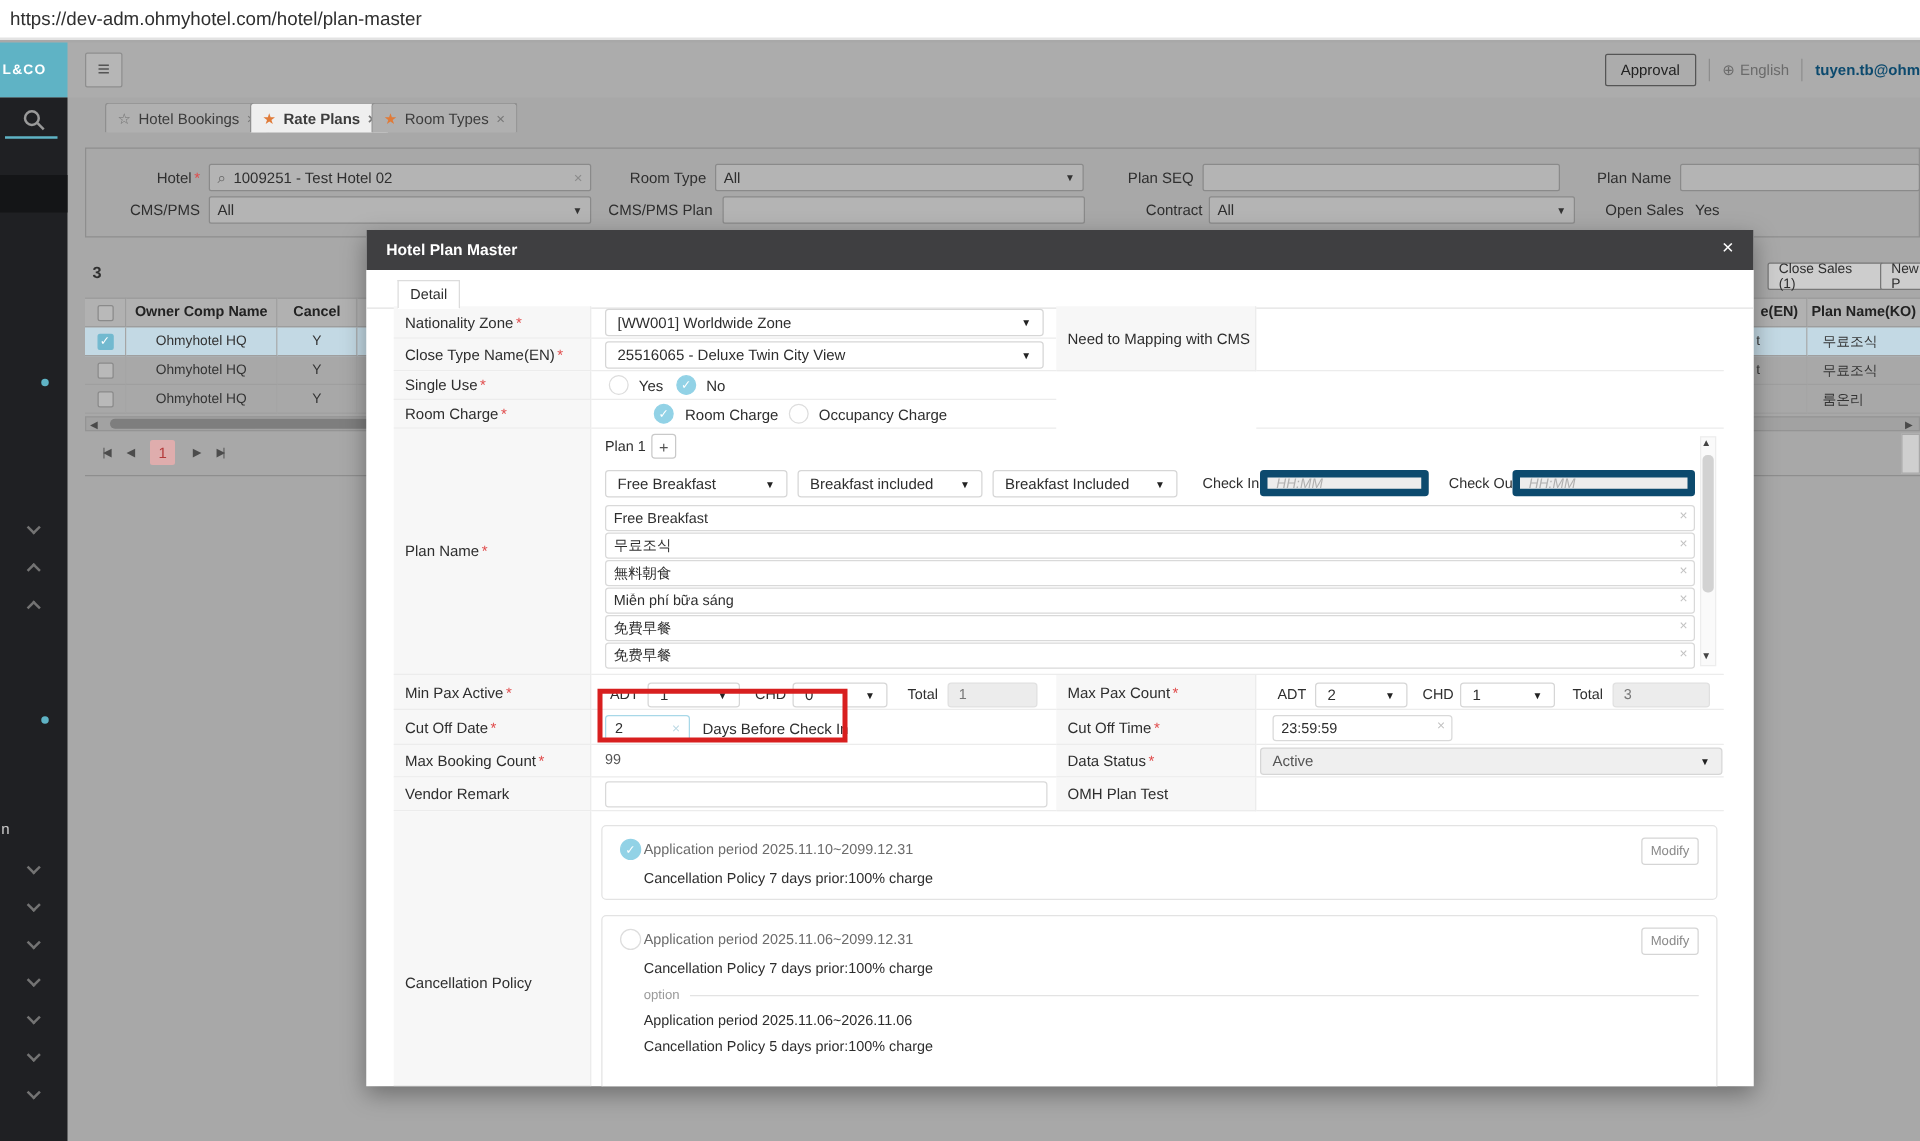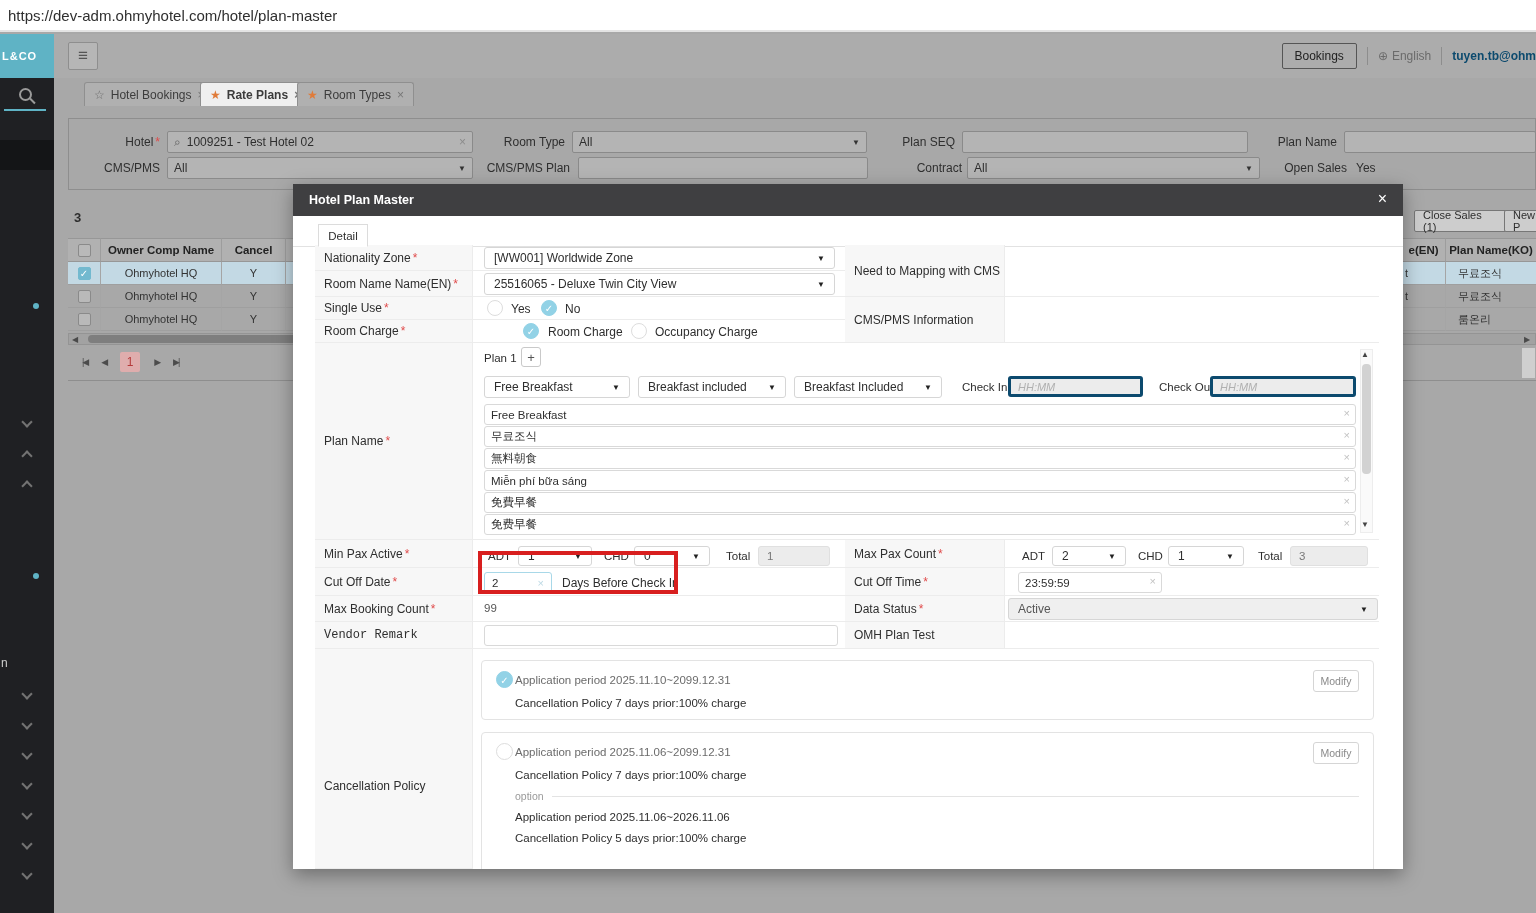--- a/index.html
+++ b/index.html
@@ -75,21 +75,21 @@
   .dd { position:absolute; height:22px; border:1px solid #d6d6d6; border-radius:3px; display:flex; align-items:center; padding:0 9px; font-size:12px; color:#2e2e2e; background:#fff; }
   .dd .arrow { margin-left:auto; font-size:8px; color:#222; }
   .dd.gray { background:#efefef; color:#555; }
   .radio { width:16px; height:16px; border-radius:50%; border:1px solid #ddd; background:#fff; display:inline-block; }
   .radio.sel { background:#92d2e6; border-color:#92d2e6; color:#fff; font-size:10px; text-align:center; line-height:16px; }
   .rlabel { font-size:12px; color:#2e2e2e; }
   .ti { position:absolute; height:21px; border:1px solid #d9d9d9; border-radius:3px; font-size:11.5px; color:#2e2e2e; padding:0 6px; background:#fff; width:100%; }
   .ti-wrap { position:absolute; }
   .ti-wrap .clear-x { position:absolute; right:6px; top:3px; color:#c2c2c2; font-size:11px; }
   input.raw { border:none; outline:none; background:transparent; font-size:11.5px; color:#2e2e2e; width:100%; height:100%; font-family:inherit; }
-  .time-inp { position:absolute; height:21px; background:#ececec; border:3px solid #0c4a6e; border-radius:3px; color:#b0b0b0; font-style:italic; font-size:11px; display:flex; align-items:center; padding:0 7px; }
+  .time-inp { position:absolute; height:21px; background:#ececec; border:6px solid #0c4a6e; border-radius:3px; color:#b0b0b0; font-style:italic; font-size:11px; display:flex; align-items:center; padding:0 7px; }
   .small-lbl { position:absolute; font-size:11.5px; color:#2e2e2e; }
   .total-inp { position:absolute; height:20px; background:#ececec; border:1px solid #e0e0e0; border-radius:3px; color:#777; font-size:11.5px; display:flex; align-items:center; padding:0 8px; }
   .vscroll { position:absolute; left:1067px; top:165px; width:13px; height:184px; background:#fafafa; border:1px solid #ededed; }
   .vthumb { position:absolute; left:1069px; top:180px; width:9px; height:110px; background:#d2d2d2; border-radius:4px; }
   .plus-btn { position:absolute; width:20px; height:20px; border:1px solid #c9c9c9; border-radius:3px; color:#555; font-size:13px; display:flex; align-items:center; justify-content:center; }
   .policy-card { position:absolute; left:188px; width:893px; border:1px solid #e3e3e3; border-radius:4px; background:#fff; }
   .pol-txt1 { position:absolute; left:33px; font-size:11.5px; color:#6b6b6b; }
   .pol-txt2 { position:absolute; left:33px; font-size:11.5px; color:#2e2e2e; }
   .modify-btn { position:absolute; right:14px; top:9px; width:46px; height:22px; border:1px solid #d5d5d5; border-radius:3px; background:#fff; color:#8a8a8a; font-size:10.5px; display:flex; align-items:center; justify-content:center; }
   .opt-divider { position:absolute; left:33px; right:14px; display:flex; align-items:center; gap:8px; font-size:10.5px; color:#9a9a9a; }
@@ -108,21 +108,21 @@
   </div>
 
   <div class="abs appheader"></div>
   <div class="abs logo">
       <span>L&amp;CO</span>
     </div>
   <div class="abs hamburger">
       <span>≡</span>
     </div>
   <div class="abs hdr-right">
-    <button class="btn-approval">Bookings</button>
+    <button class="btn-approval">Approval</button>
     <div class="hdr-sep"></div>
     <div class="lang">
       <span>⊕</span>
       <span>English</span>
     </div>
     <div class="hdr-sep"></div>
     <span class="user">tuyen.tb@ohm</span>
   </div>
 
   <div class="abs sidebar"></div>
@@ -257,32 +257,31 @@
     <div class="cell-lbl" style="left:22px;top:61px;width:158px;height:26px;">
         <span>Nationality Zone</span>
         <span class="req">*</span>
       </div>
     <div class="cell-val" style="left:180px;top:61px;width:372px;height:26px;"></div>
     <div class="dd" style="left:191px;top:63px;width:351px;">
       <span>[WW001] Worldwide Zone</span>
       <span class="arrow">▼</span>
     </div>
     <div class="cell-lbl" style="left:22px;top:87px;width:158px;height:26px;">
-        <span>Room Name Name(EN)</span>
+        <span>Close Type Name(EN)</span>
         <span class="req">*</span>
       </div>
     <div class="cell-val" style="left:180px;top:87px;width:372px;height:26px;"></div>
     <div class="dd" style="left:191px;top:89px;width:351px;">
       <span>25516065 - Deluxe Twin City View</span>
       <span class="arrow">▼</span>
     </div>
 
     <div class="cell-lbl" style="left:552px;top:61px;width:160px;height:52px;">Need to Mapping with CMS</div>
     <div class="cell-val" style="left:712px;top:61px;width:374px;height:52px;"></div>
-    <div class="cell-lbl" style="left:552px;top:113px;width:160px;height:46px;">CMS/PMS Information</div>
     <div class="cell-val" style="left:712px;top:113px;width:374px;height:46px;"></div>
 
     <div class="cell-lbl" style="left:22px;top:113px;width:158px;height:23px;">
         <span>Single Use</span>
         <span class="req">*</span>
       </div>
     <div class="cell-val" style="left:180px;top:113px;width:372px;height:23px;">
       <span class="radio" style="position:absolute;left:14px;top:3px;"></span>
       <span class="rlabel" style="position:absolute;left:38px;top:5px;">Yes</span>
       <span class="radio sel" style="position:absolute;left:68px;top:3px;">✓</span>
@@ -422,21 +421,21 @@
     <div class="cell-lbl" style="left:552px;top:412px;width:160px;height:26px;">
         <span>Data Status</span>
         <span class="req">*</span>
       </div>
     <div class="cell-val" style="left:712px;top:412px;width:374px;height:26px;"></div>
     <div class="dd gray" style="left:715px;top:414px;width:370px;">
       <span>Active</span>
       <span class="arrow">▼</span>
     </div>
 
-    <div class="cell-lbl" style="left:22px;top:438px;width:158px;height:27px;font-family:Liberation Mono, monospace;">Vendor Remark</div>
+    <div class="cell-lbl" style="left:22px;top:438px;width:158px;height:27px;">Vendor Remark</div>
     <div class="cell-val" style="left:180px;top:438px;width:372px;height:27px;"></div>
     <div class="ti-wrap" style="left:191px;top:441px;width:354px;height:21px;">
       <div class="ti"><input class="raw" style=""></div>
     </div>
     <div class="cell-lbl" style="left:552px;top:438px;width:160px;height:27px;">OMH Plan Test</div>
     <div class="cell-val" style="left:712px;top:438px;width:374px;height:27px;"></div>
 
     <div class="cell-lbl" style="left:22px;top:465px;width:158px;height:220px;align-items:flex-start;padding-top:130px;">Cancellation Policy</div>
     <div class="cell-val" style="left:180px;top:465px;width:906px;height:220px;border-bottom:none;"></div>
 

